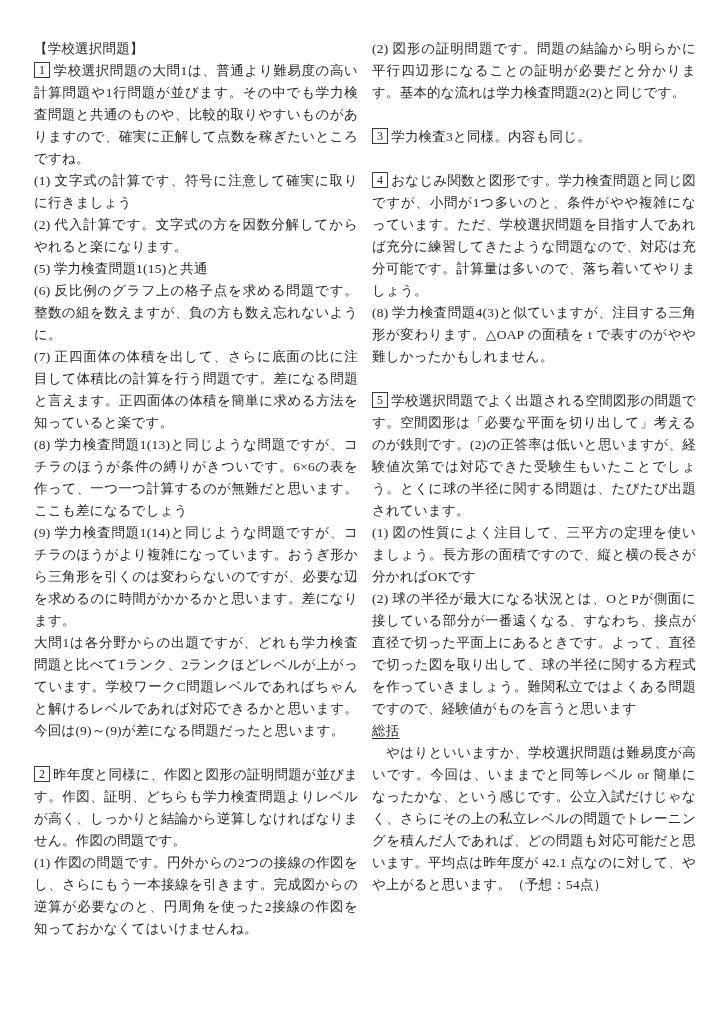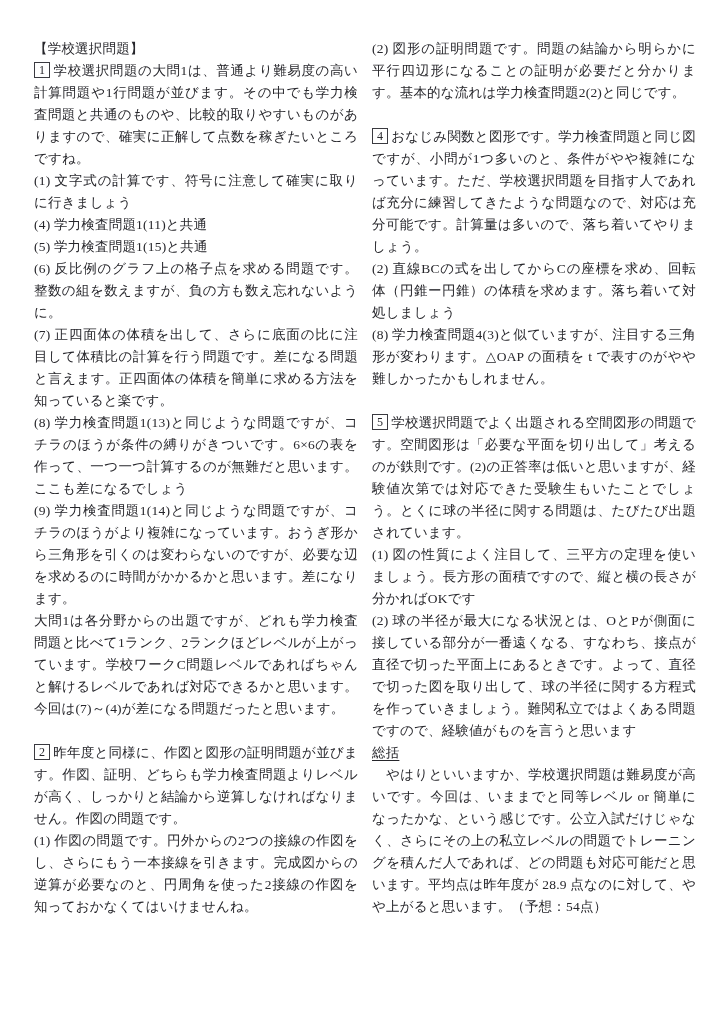--- a/index.html
+++ b/index.html
@@ -54,46 +54,46 @@
 <body>
 
 <div class="page">
 
   <div class="col">
     <p>【学校選択問題】</p>
 
     <p><span class="boxnum">1</span><span>学校選択問題の大問1は、普通より難易度の高い計算問題や1行問題が並びます。その中でも学力検査問題と共通のものや、比較的取りやすいものがありますので、確実に正解して点数を稼ぎたいところですね。</span></p>
 
     <p>(1) 文字式の計算です、符号に注意して確実に取りに行きましょう</p>
-    <p>(4) 学力検査問題1(11)と共通</p>
+    <p>(2) 代入計算です。文字式の方を因数分解してからやれると楽になります。</p>
     <p>(5) 学力検査問題1(15)と共通</p>
     <p>(6) 反比例のグラフ上の格子点を求める問題です。整数の組を数えますが、負の方も数え忘れないように。</p>
     <p>(7) 正四面体の体積を出して、さらに底面の比に注目して体積比の計算を行う問題です。差になる問題と言えます。正四面体の体積を簡単に求める方法を知っていると楽です。</p>
     <p>(8) 学力検査問題1(13)と同じような問題ですが、コチラのほうが条件の縛りがきついです。6×6の表を作って、一つ一つ計算するのが無難だと思います。ここも差になるでしょう</p>
     <p>(9) 学力検査問題1(14)と同じような問題ですが、コチラのほうがより複雑になっています。おうぎ形から三角形を引くのは変わらないのですが、必要な辺を求めるのに時間がかかるかと思います。差になります。</p>
 
-    <p>大問1は各分野からの出題ですが、どれも学力検査問題と比べて1ランク、2ランクほどレベルが上がっています。学校ワークC問題レベルであればちゃんと解けるレベルであれば対応できるかと思います。今回は(7)～(4)が差になる問題だったと思います。</p>
+    <p>大問1は各分野からの出題ですが、どれも学力検査問題と比べて1ランク、2ランクほどレベルが上がっています。学校ワークC問題レベルであればちゃんと解けるレベルであれば対応できるかと思います。今回は(9)～(9)が差になる問題だったと思います。</p>
 
     <p class="gap"><span class="boxnum">2</span><span>昨年度と同様に、作図と図形の証明問題が並びます。作図、証明、どちらも学力検査問題よりレベルが高く、しっかりと結論から逆算しなければなりません。作図の問題です。</span></p>
 
     <p>(1) 作図の問題です。円外からの2つの接線の作図をし、さらにもう一本接線を引きます。完成図からの逆算が必要なのと、円周角を使った2接線の作図を知っておかなくてはいけませんね。</p>
   </div>
 
   <div class="col">
     <p>(2) 図形の証明問題です。問題の結論から明らかに平行四辺形になることの証明が必要だと分かります。基本的な流れは学力検査問題2(2)と同じです。</p>
 
+    <p class="gap"><span class="boxnum">3</span><span>学力検査3と同様。内容も同じ。</span></p>
 
     <p class="gap"><span class="boxnum">4</span><span>おなじみ関数と図形です。学力検査問題と同じ図ですが、小問が1つ多いのと、条件がやや複雑になっています。ただ、学校選択問題を目指す人であれば充分に練習してきたような問題なので、対応は充分可能です。計算量は多いので、落ち着いてやりましょう。</span></p>
 
-    <p>(2) 直線BCの式を出してからCの座標を求め、回転体（円錐ー円錐）の体積を求めます。落ち着いて対処しましょう</p>
     <p>(8) 学力検査問題4(3)と似ていますが、注目する三角形が変わります。△OAP の面積を t で表すのがやや難しかったかもしれません。</p>
 
     <p class="gap"><span class="boxnum">5</span><span>学校選択問題でよく出題される空間図形の問題です。空間図形は「必要な平面を切り出して」考えるのが鉄則です。(2)の正答率は低いと思いますが、経験値次第では対応できた受験生もいたことでしょう。とくに球の半径に関する問題は、たびたび出題されています。</span></p>
 
     <p>(1) 図の性質によく注目して、三平方の定理を使いましょう。長方形の面積ですので、縦と横の長さが分かればOKです</p>
     <p>(2) 球の半径が最大になる状況とは、OとPが側面に接している部分が一番遠くなる、すなわち、接点が直径で切った平面上にあるときです。よって、直径で切った図を取り出して、球の半径に関する方程式を作っていきましょう。難関私立ではよくある問題ですので、経験値がものを言うと思います</p>
 
     <p><span class="u">総括</span></p>
 
-    <p>　やはりといいますか、学校選択問題は難易度が高いです。今回は、いままでと同等レベル or 簡単になったかな、という感じです。公立入試だけじゃなく、さらにその上の私立レベルの問題でトレーニングを積んだ人であれば、どの問題も対応可能だと思います。平均点は昨年度が 28.9 点なのに対して、やや上がると思います。（予想：54点）</p>
+    <p>　やはりといいますか、学校選択問題は難易度が高いです。今回は、いままでと同等レベル or 簡単になったかな、という感じです。公立入試だけじゃなく、さらにその上の私立レベルの問題でトレーニングを積んだ人であれば、どの問題も対応可能だと思います。平均点は昨年度が 42.1 点なのに対して、やや上がると思います。（予想：54点）</p>
   </div>
 
 </div>
 
 </body></html>

